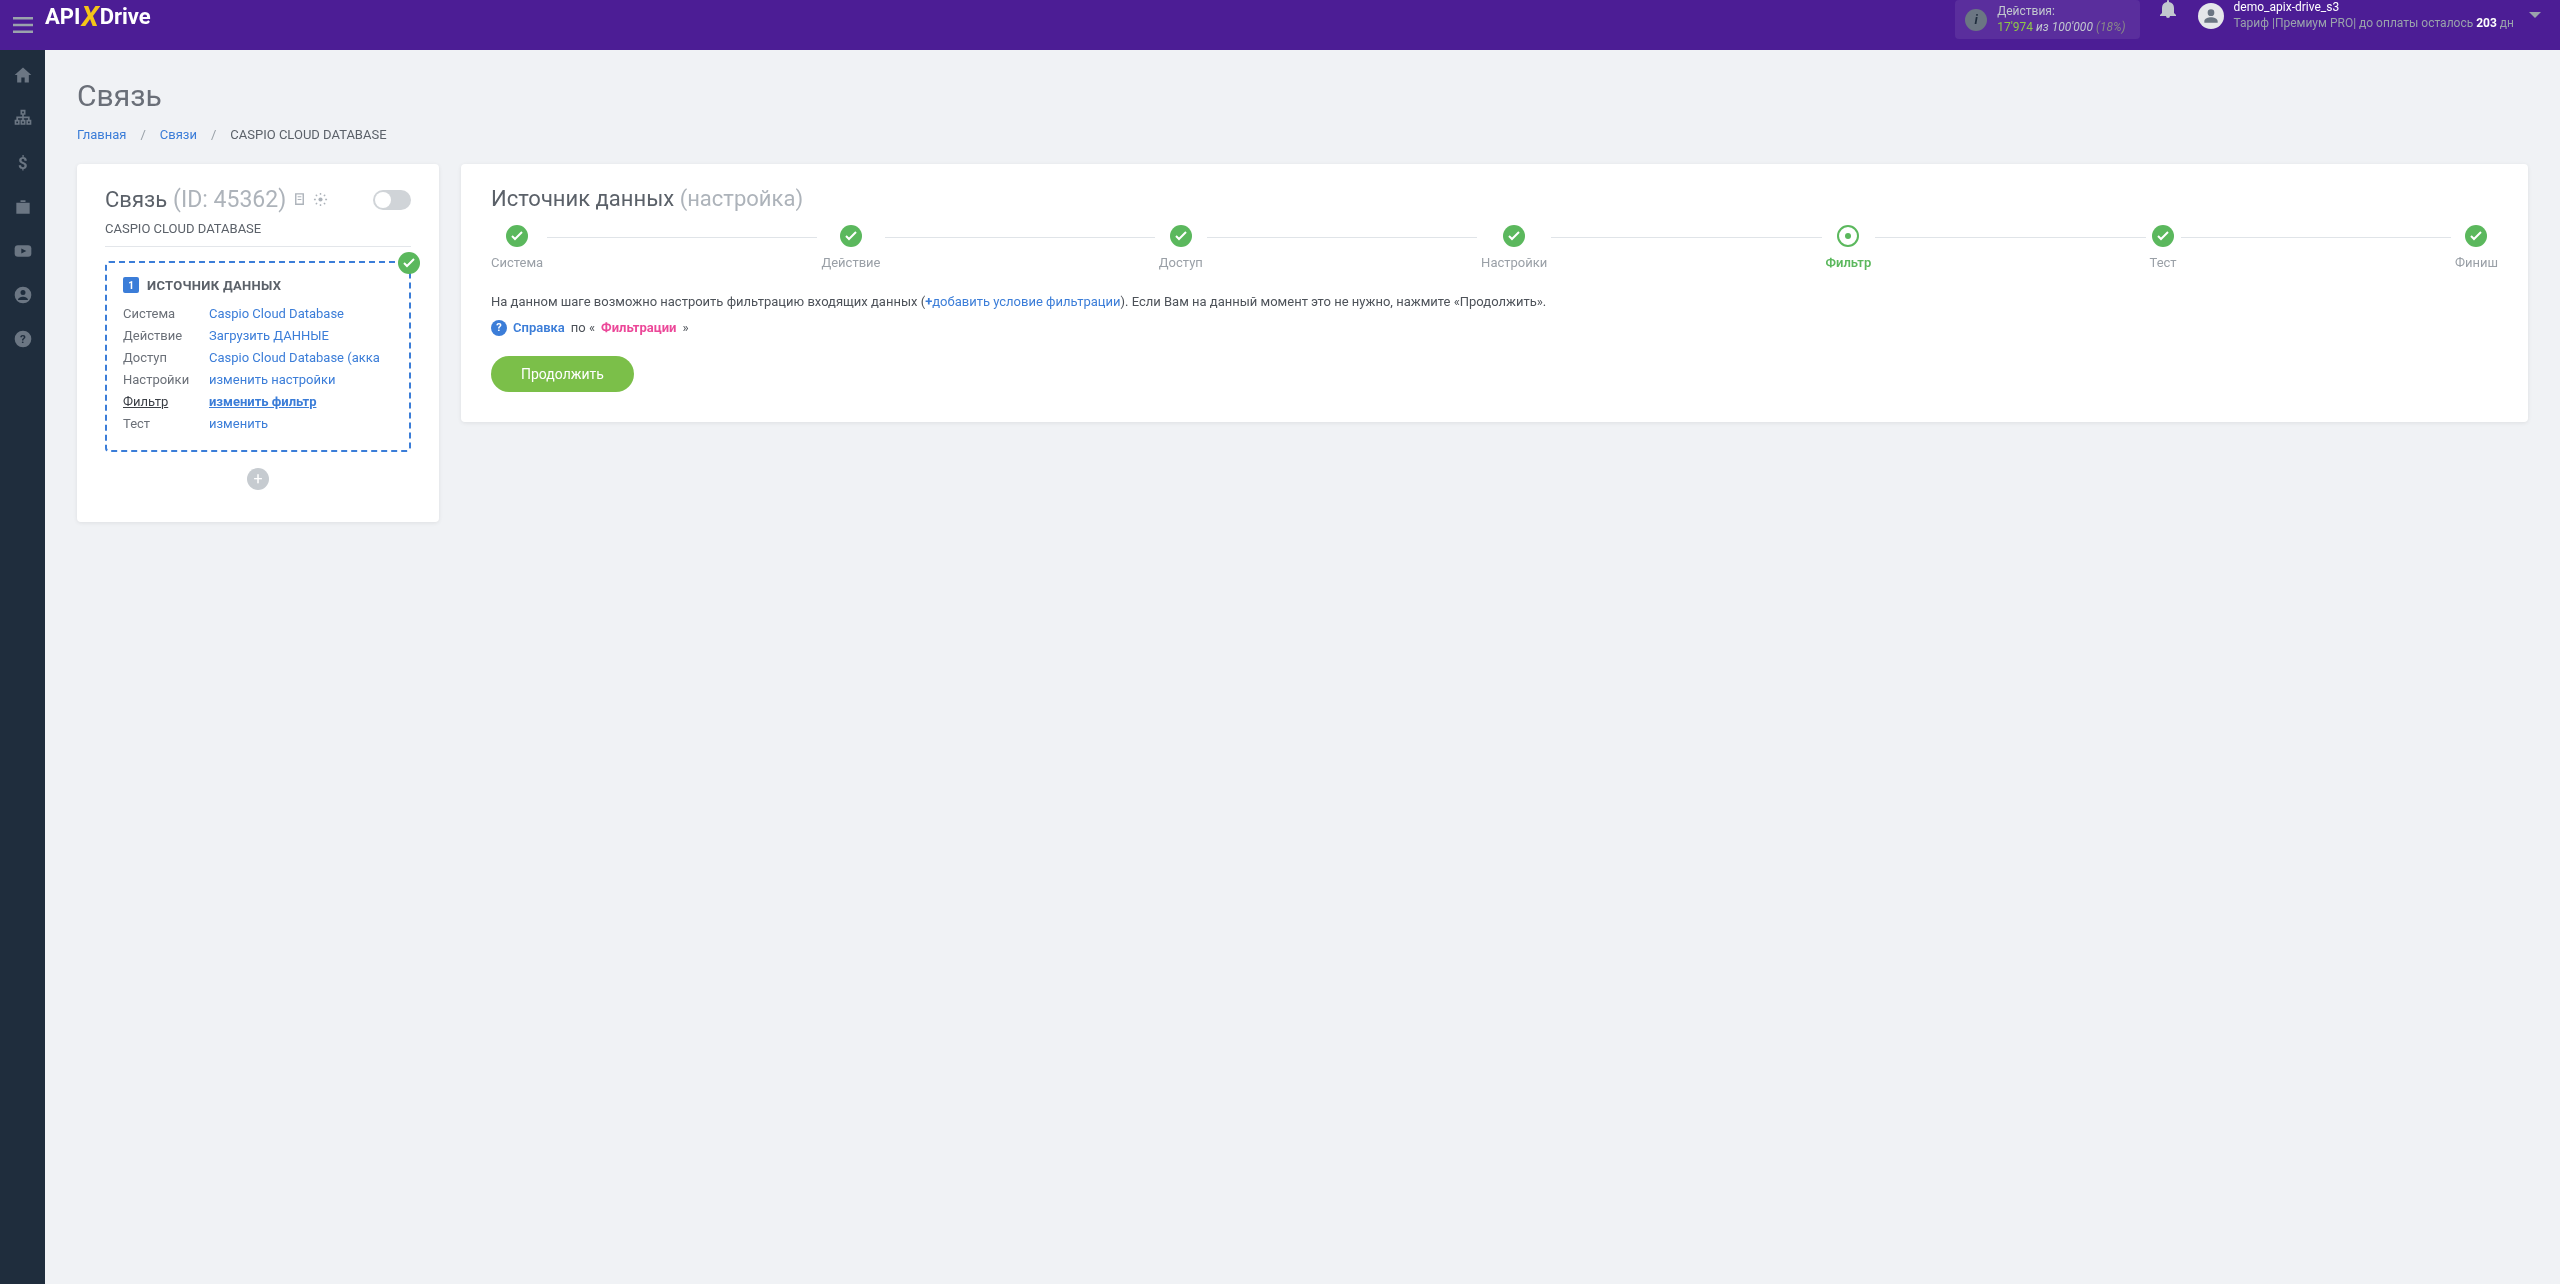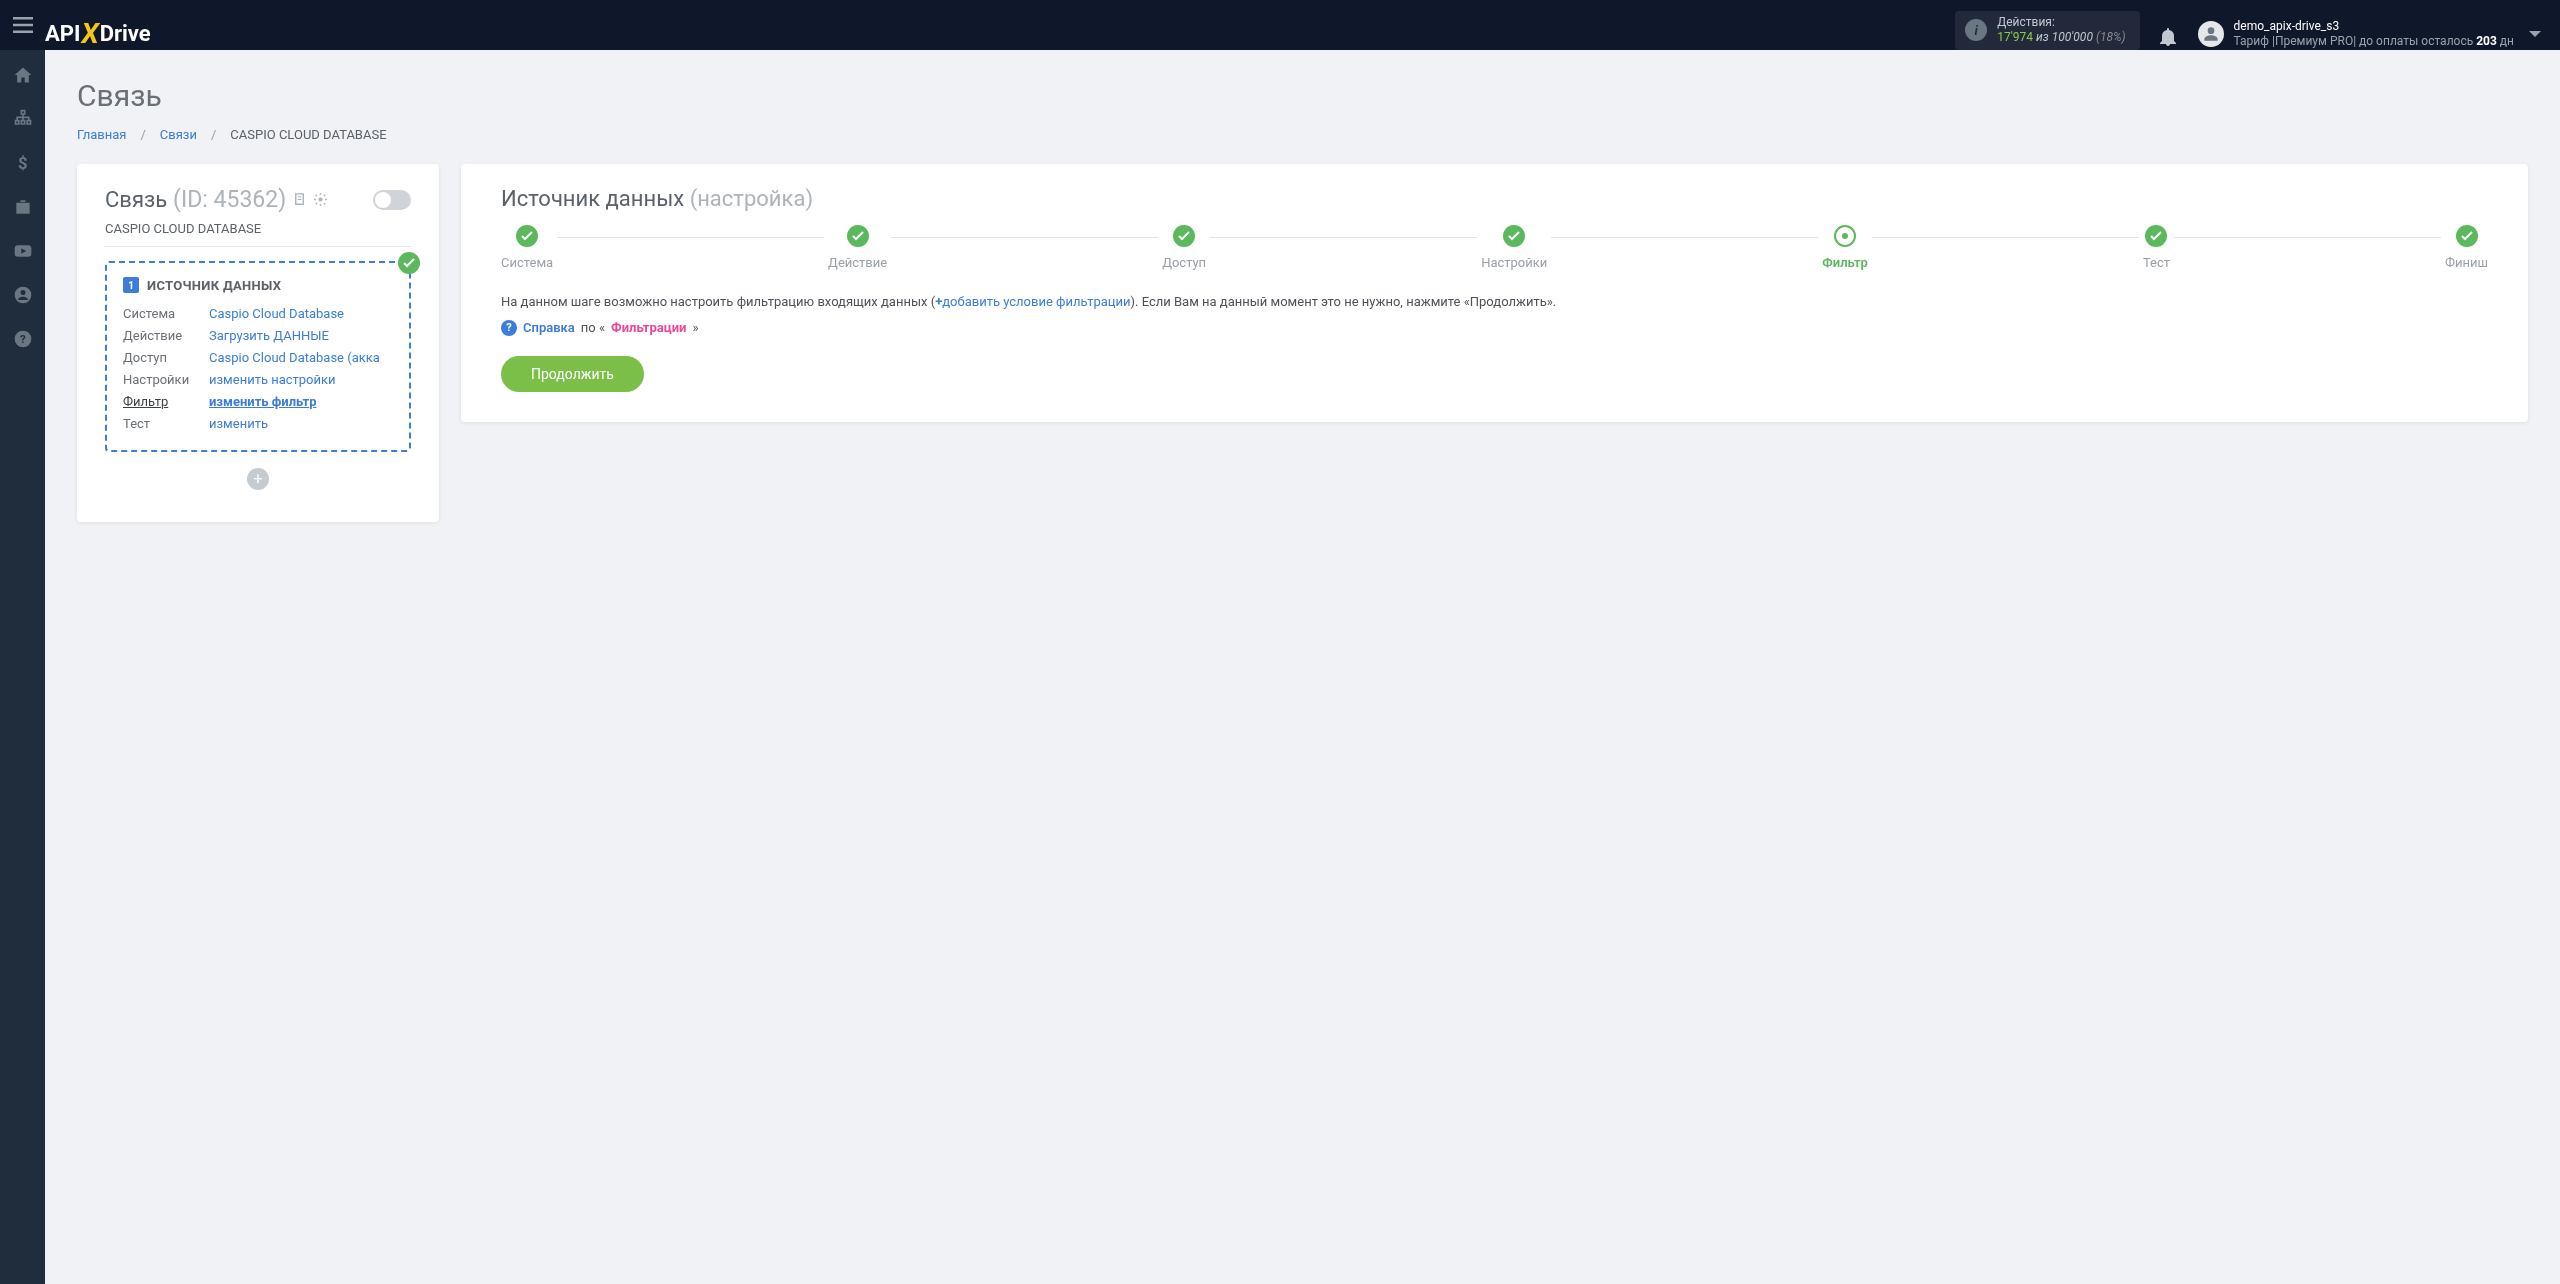--- a/index.html
+++ b/index.html
@@ -1,17 +1,17 @@
 <!DOCTYPE html>
 <html><head>
 <meta charset="utf-8">
 <style>
 *{margin:0;padding:0;box-sizing:border-box;font-family:-apple-system,Segoe UI,Roboto,Arial,sans-serif}
 body{background:#f0f2f5;width:1560px;height:784px;overflow:hidden}
-.topbar{position:fixed;top:0;left:0;right:0;height:50px;background:#0f172a;display:flex;align-items:flex-end;color:#fff;z-index:100}
+.topbar{position:fixed;top:0;left:0;right:0;height:50px;background:#4c1d95;display:flex;align-items:flex-start;color:#fff;z-index:100}
 .menu-btn{width:45px;height:50px;display:flex;align-items:center;justify-content:center;cursor:pointer}
 .menu-btn svg{width:20px;height:16px}
 .logo{display:flex;align-items:center;font-size:22px;font-weight:700;color:#fff}
 .logo .x{color:#f5c518;font-size:28px;font-style:italic;margin:0 1px}
 .top-spacer{flex:1}
 .actions-box{background:rgba(255,255,255,.08);border-radius:4px;padding:4px 14px 4px 10px;display:flex;align-items:center;margin-right:20px}
 .actions-box .info-ic{width:22px;height:22px;border-radius:50%;background:#6b7683;display:flex;align-items:center;justify-content:center;font-weight:700;font-size:13px;margin-right:10px;color:#1f2d3d;font-style:italic}
 .actions-text{font-size:12px;line-height:1.3}
 .actions-text .line1{color:#c2c8cf}
 .actions-text .line2{}
@@ -54,21 +54,21 @@
 .src-check svg{width:12px;height:10px}
 .src-head{display:flex;align-items:center;gap:8px;margin-bottom:10px}
 .src-badge{width:16px;height:16px;background:#3b7dd8;color:#fff;font-size:10px;font-weight:700;display:flex;align-items:center;justify-content:center;border-radius:2px}
 .src-title{font-size:13px;font-weight:700;color:#5b6169;letter-spacing:.3px}
 .src-row{display:flex;font-size:13px;line-height:1.7}
 .src-row .lbl{width:86px;color:#6b7078}
 .src-row .val{color:#3b7dd8;cursor:pointer}
 .src-row.active .lbl{color:#3b3f46;text-decoration:underline}
 .src-row.active .val{font-weight:700;text-decoration:underline}
 .add-btn{width:22px;height:22px;border-radius:50%;background:#c6cbd0;color:#fff;font-size:16px;display:flex;align-items:center;justify-content:center;margin:16px auto 0;cursor:pointer}
-.right-card{flex:1;padding:22px 40px 30px}
+.right-card{flex:1;padding:22px 30px 30px}
 .rc-title{font-size:22px;color:#5b6169;margin-bottom:14px}
 .rc-title .sub{color:#adb3ba}
 .stepper{display:flex;align-items:center;margin-bottom:22px}
 .step{display:flex;flex-direction:column;align-items:center;position:relative}
 .step .dot{width:22px;height:22px;border-radius:50%;background:#5bb85d;display:flex;align-items:center;justify-content:center}
 .step .dot svg{width:12px;height:10px}
 .step.current .dot{background:#fff;border:2px solid #5bb85d}
 .step.current .dot::after{content:"";width:6px;height:6px;border-radius:50%;background:#5bb85d}
 .step .lab{font-size:13px;color:#9aa0a7;margin-top:8px;white-space:nowrap}
 .step.current .lab{color:#5bb85d;font-weight:600}

